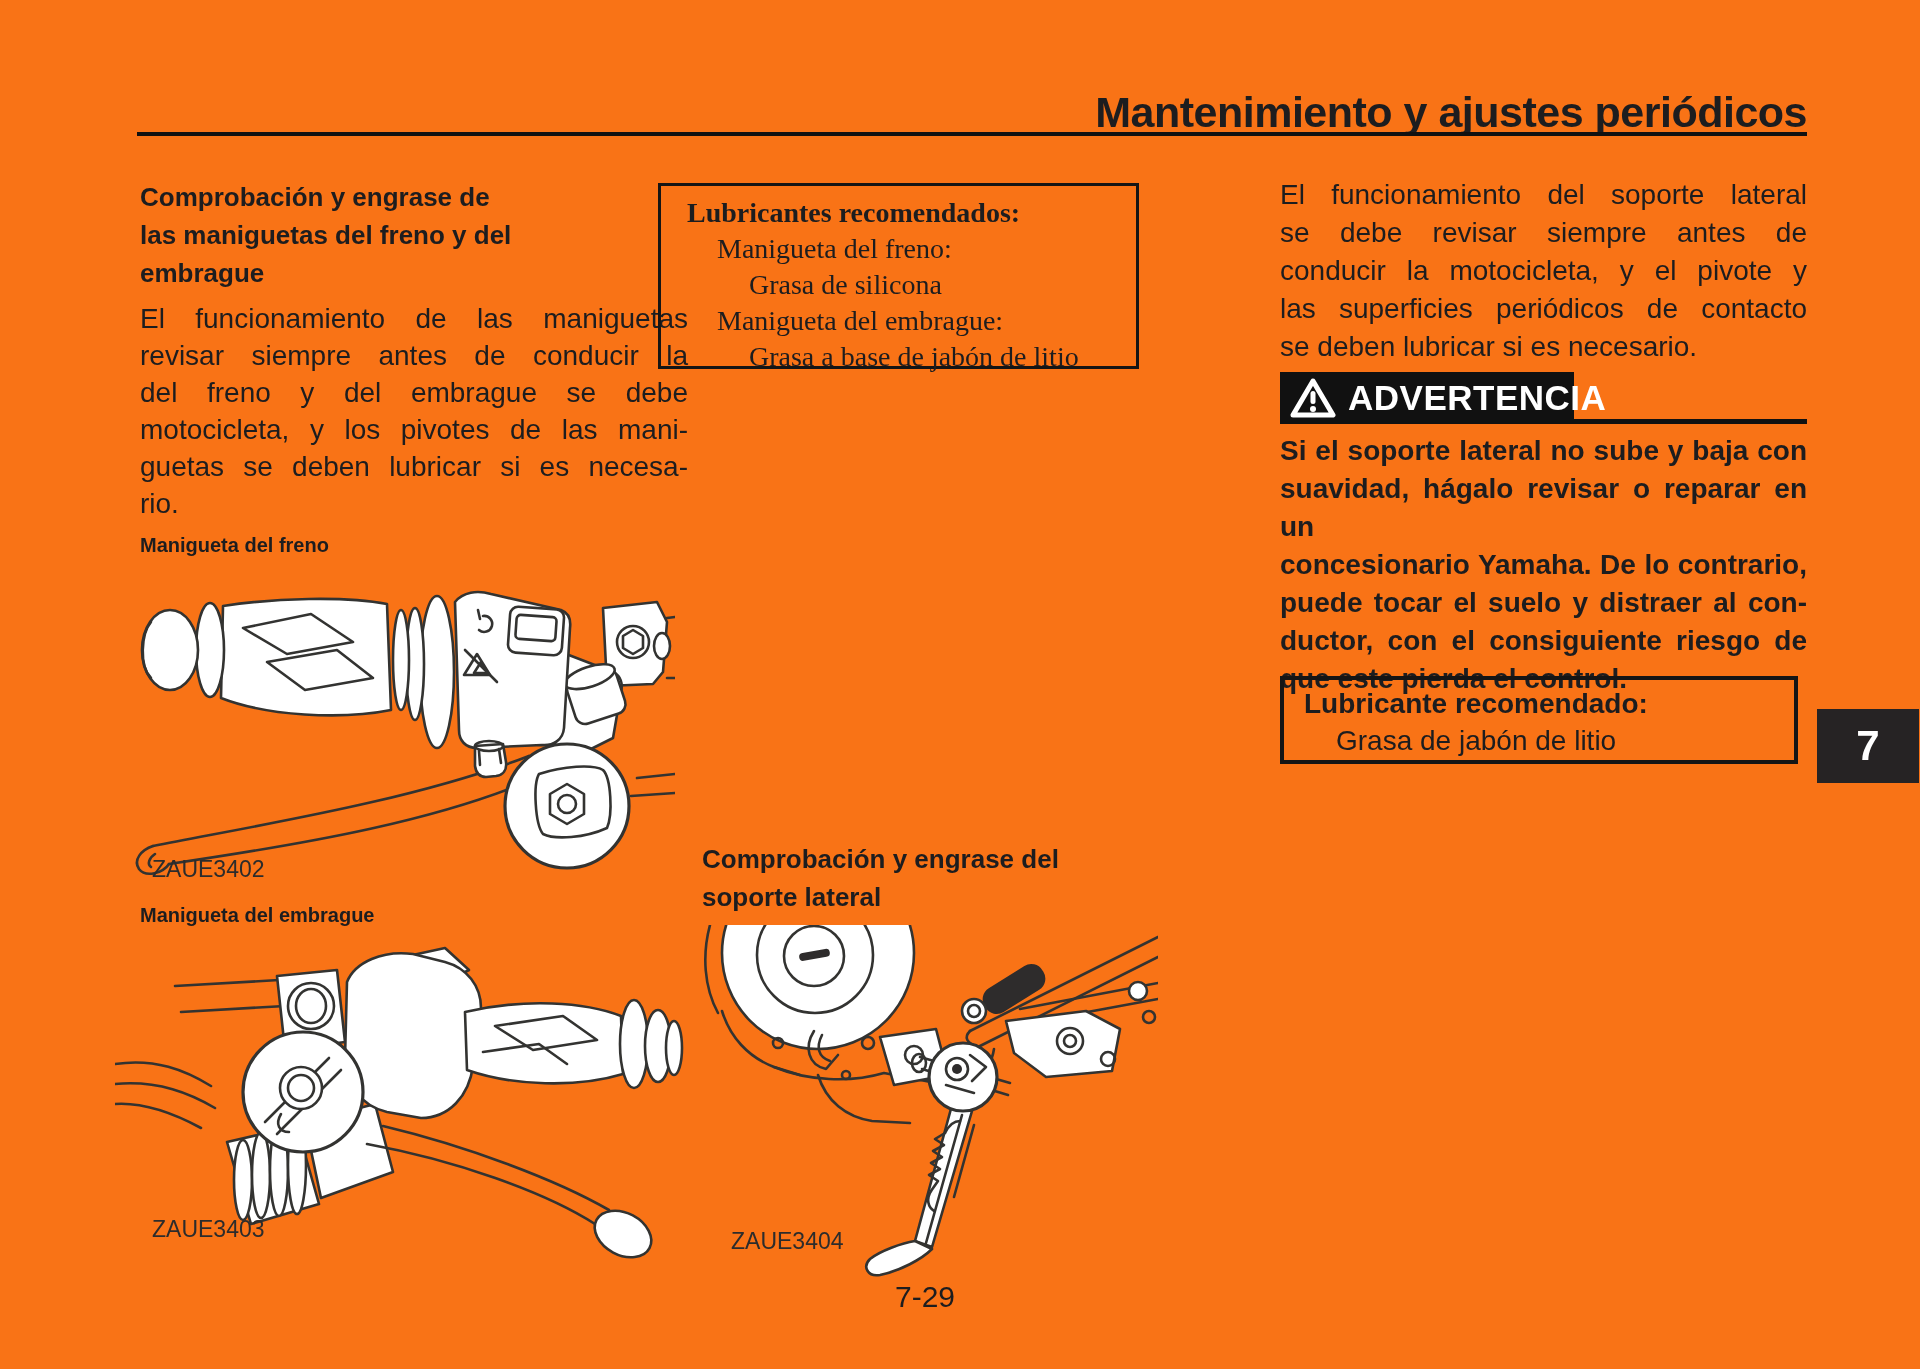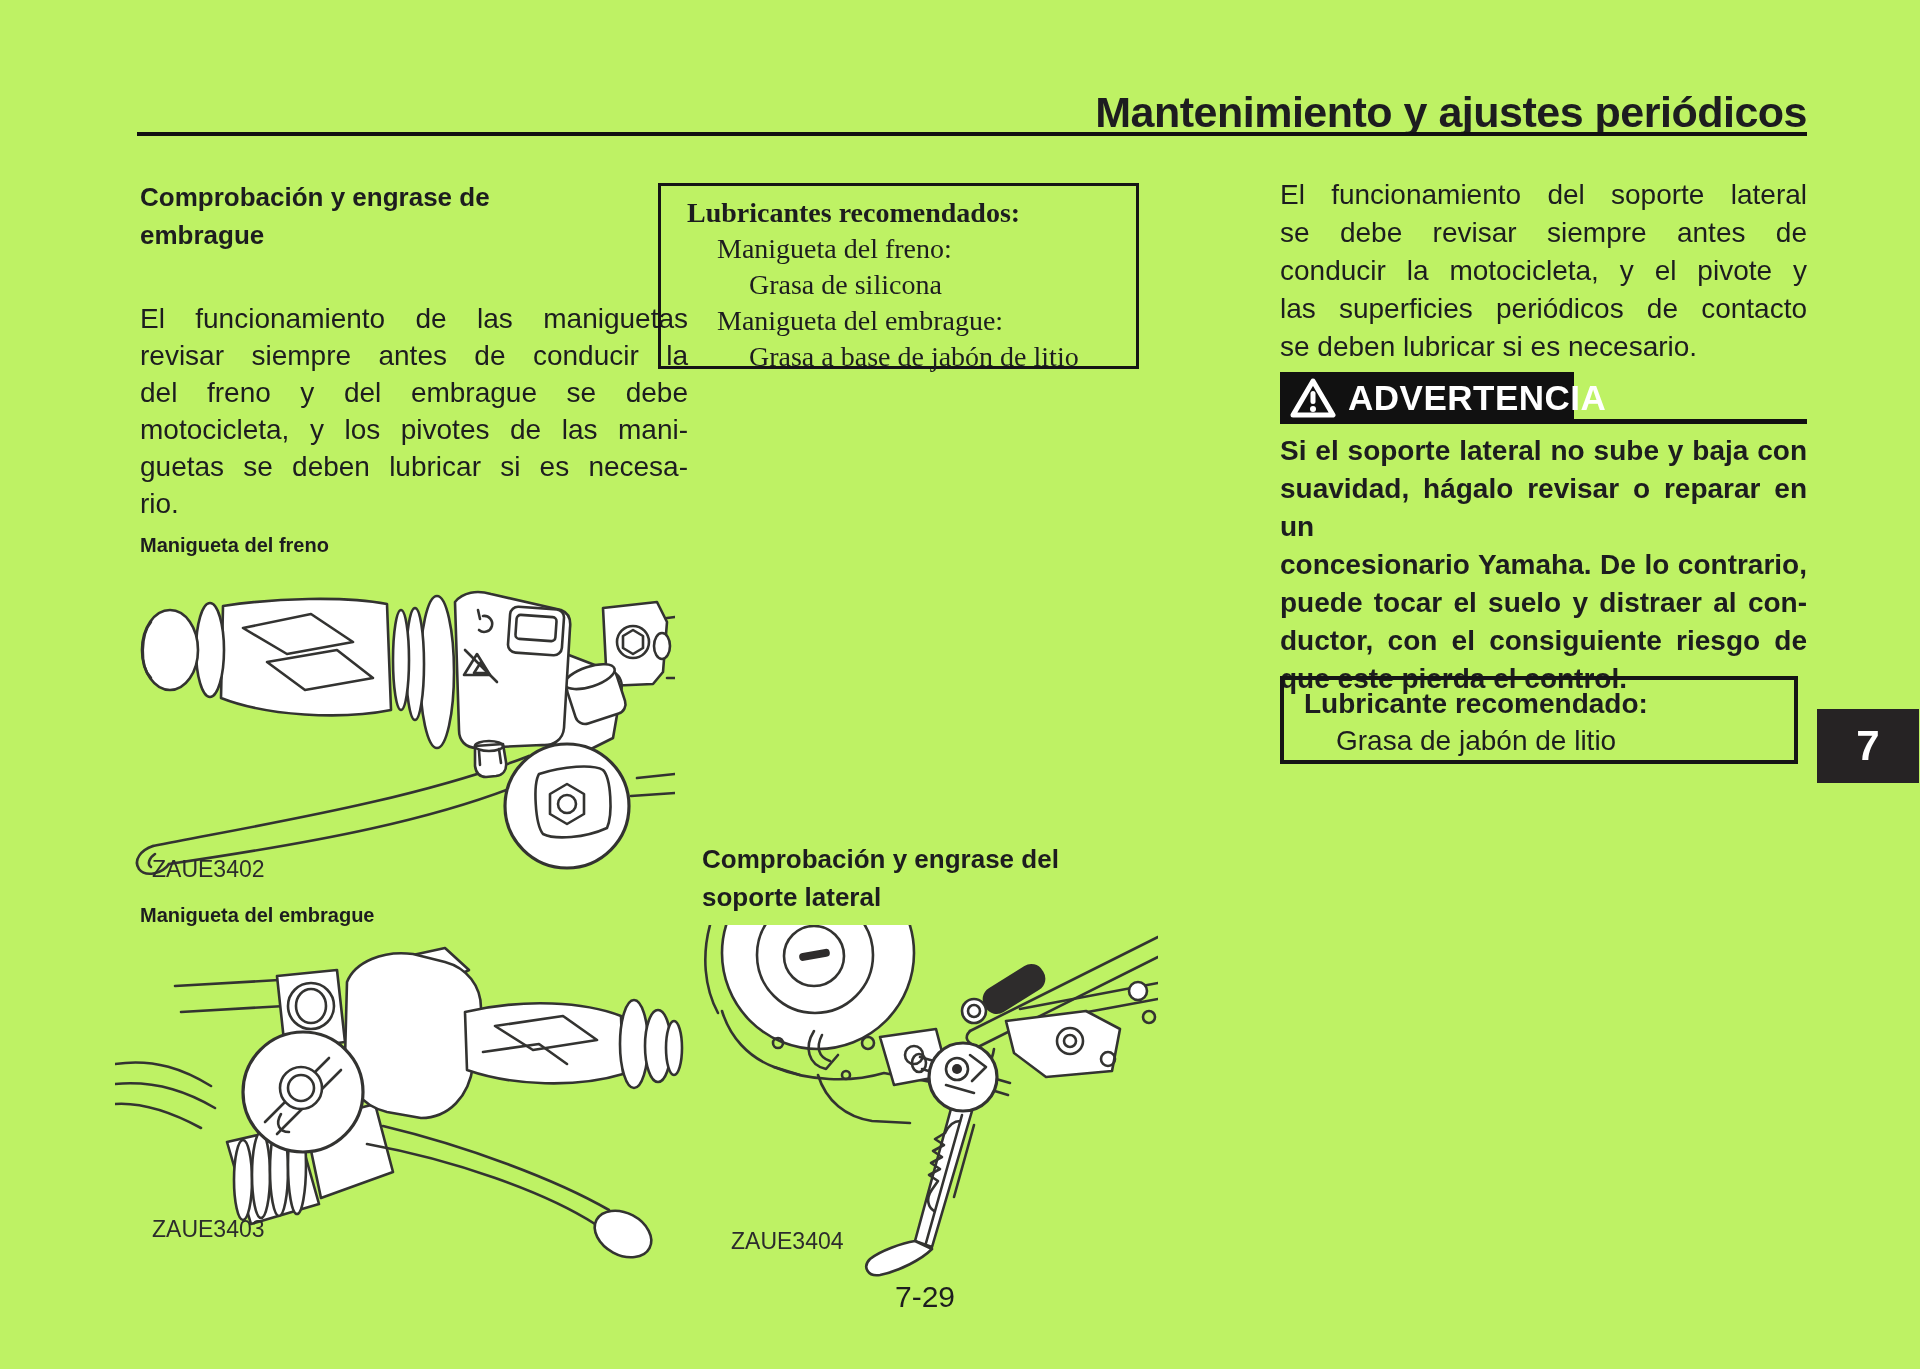--- a/index.html
+++ b/index.html
@@ -1,17 +1,17 @@
 <!DOCTYPE html>
 <html><head>
 <meta charset="utf-8">
 <style>
   html,body{margin:0;padding:0;background:#e8e8e8;}
   .page{
-    position:relative;width:1920px;height:1369px;background:#bef264;
+    position:relative;width:1920px;height:1369px;background:#f97316;
     font-family:"Liberation Sans", sans-serif;color:#1d1d1f;overflow:hidden;
   }
   
   .hdr-title{position:absolute;top:88px;right:113px;font-size:43px;font-weight:bold;letter-spacing:-.5px;}
   .hdr-rule{position:absolute;left:137px;top:132px;width:1670px;height:4px;background:#111;}
   
   .heading{position:absolute;font-size:26px;font-weight:bold;line-height:38px;margin:0;}
   .body{position:absolute;font-size:28px;line-height:37px;}
   .justify>div{text-align:justify;text-align-last:justify;}
   .justify>div:last-child{text-align-last:left;}
@@ -59,20 +59,21 @@
 </head>
 <body>
 
 <div class="page">
 
   <div class="hdr-title">Mantenimiento y ajustes periódicos</div>
   <div class="hdr-rule"></div>
 
   <h2 class="heading c1-heading">
       <div>Comprobación y engrase de</div>
+      <div>las maniguetas del freno y del</div>
       <div>embrague</div>
     </h2>
   <div class="body justify c1-body">
       <div>El funcionamiento de las maniguetas</div>
       <div>revisar siempre antes de conducir la</div>
       <div>del freno y del embrague se debe</div>
       <div>motocicleta, y los pivotes de las mani-</div>
       <div>guetas se deben lubricar si es necesa-</div>
       <div>rio.</div>
     </div>

